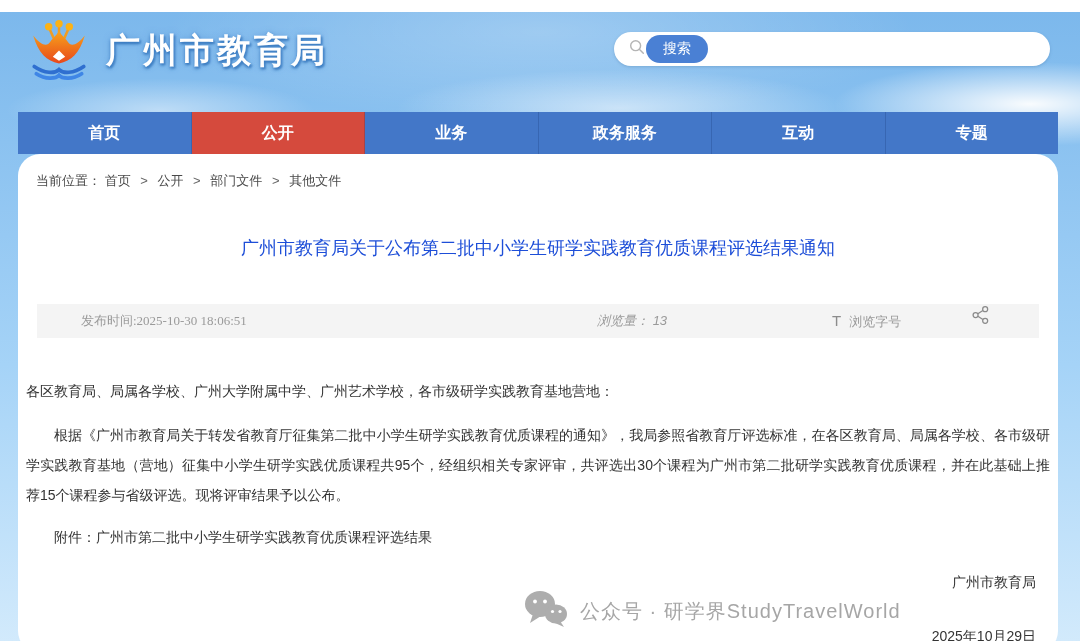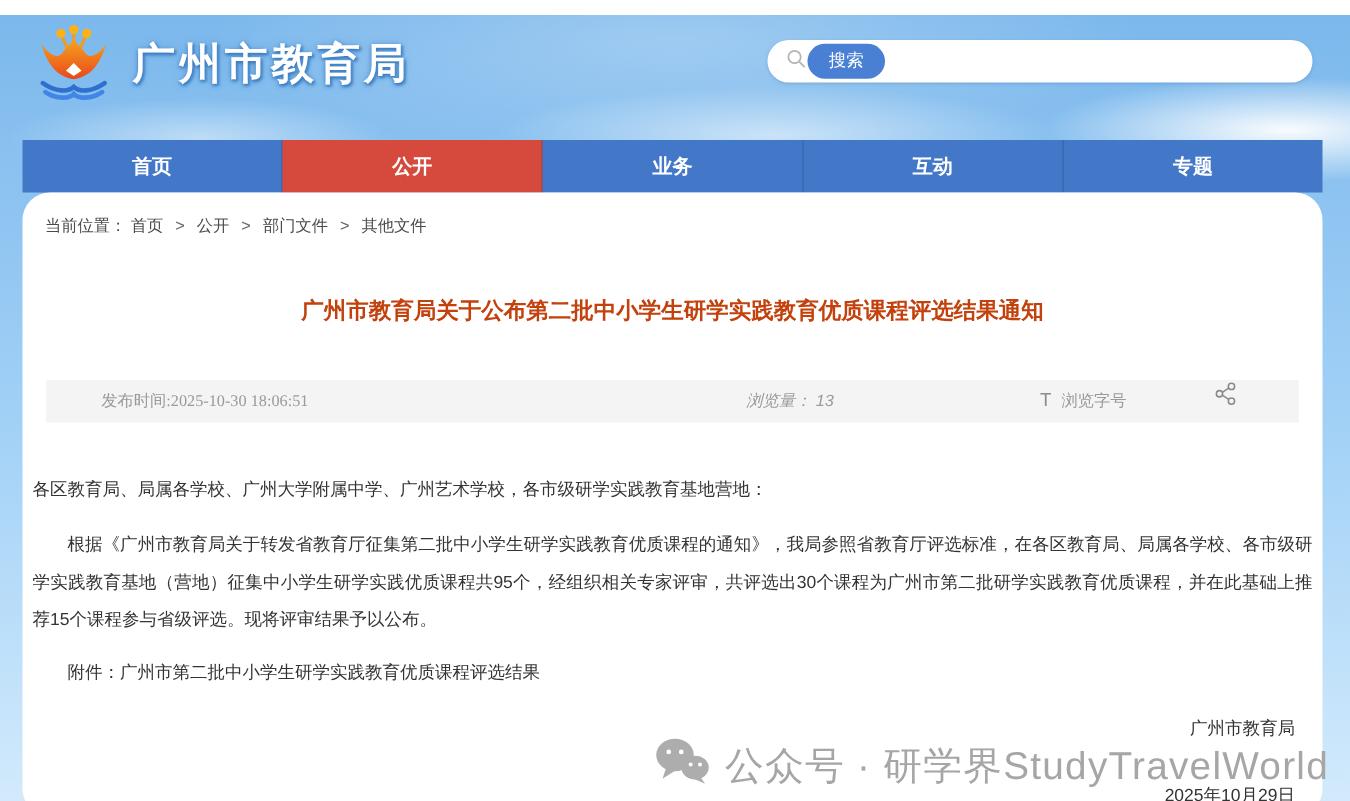--- a/index.html
+++ b/index.html
@@ -42,21 +42,21 @@
     flex:1;display:flex;align-items:center;justify-content:center;color:#fff;
     font-size:16px;font-weight:bold;cursor:pointer;border-right:1px solid rgba(20,50,110,.25);
   }
   .nav-item:last-child{border-right:none;}
   .nav-item.active{background:#d54a3d;}
   
   .content{position:absolute;top:142px;left:18px;width:1040px;height:499px;background:#fff;border-radius:22px;}
   .breadcrumb{padding:18px 0 0 18px;font-size:13px;color:#4a4a4a;}
   .breadcrumb .sep{margin:0 6px;color:#666;}
   .breadcrumb .crumb{cursor:pointer;}
-  .article-title{margin-top:46px;text-align:center;font-size:18px;font-weight:bold;color:#c2410c;}
+  .article-title{margin-top:46px;text-align:center;font-size:18px;font-weight:normal;color:#1d4ed8;}
   .meta-bar{
     position:relative;margin:44px auto 0;width:1002px;height:34px;background:#f4f4f4;
     font-size:13px;color:#9a9a9a;
   }
   .meta-bar .m{position:absolute;top:0;height:34px;line-height:34px;white-space:nowrap;}
   .m-publish{left:44px;font-family:Liberation Serif, serif;}
   .m-source{left:335px;}
   .m-source b{font-weight:bold;color:#8c8c8c;}
   .m-views{left:560px;font-style:italic;}
   .m-font{left:795px;cursor:pointer;}
@@ -65,21 +65,21 @@
   
   .article-body{padding:0 8px;font-size:14px;color:#333;}
   .p-salutation{margin:38px 0 0;line-height:30px;}
   .p-body{margin:14px 0 0;line-height:30px;text-indent:2em;text-align:justify;}
   .p-attachment{margin:12px 0 0;line-height:30px;text-indent:2em;cursor:pointer;}
   .signature{margin-top:22px;padding-right:22px;text-align:right;font-size:14px;color:#333;}
   .pub-date{margin-top:36px;padding-right:22px;text-align:right;font-size:14px;color:#333;}
   
   .watermark{
     position:absolute;left:524px;top:578px;z-index:5;display:flex;align-items:center;
-    color:#a6a6a6;font-size:31px;letter-spacing:1px;pointer-events:none;white-space:nowrap;
+    color:#a6a6a6;font-size:20px;letter-spacing:1px;pointer-events:none;white-space:nowrap;
   }
   .watermark svg{margin-right:12px;flex:none;}
 </style>
 </head>
 <body>
 
 <div class="page">
 
   <div class="header">
     <div class="brand">
@@ -114,20 +114,21 @@
         </svg>
       </span>
       <button class="search-btn">搜索</button>
     </div>
   </div>
 
   <div class="nav">
     <div class="nav-item">首页</div>
     <div class="nav-item active">公开</div>
     <div class="nav-item">业务</div>
+    <div class="nav-item">政务服务</div>
     <div class="nav-item">互动</div>
     <div class="nav-item">专题</div>
   </div>
 
   <div class="content">
     <div class="breadcrumb">
       <span>当前位置：</span>
       <span class="crumb">首页</span>
       <span class="sep">&gt;</span>
       <span class="crumb">公开</span>

